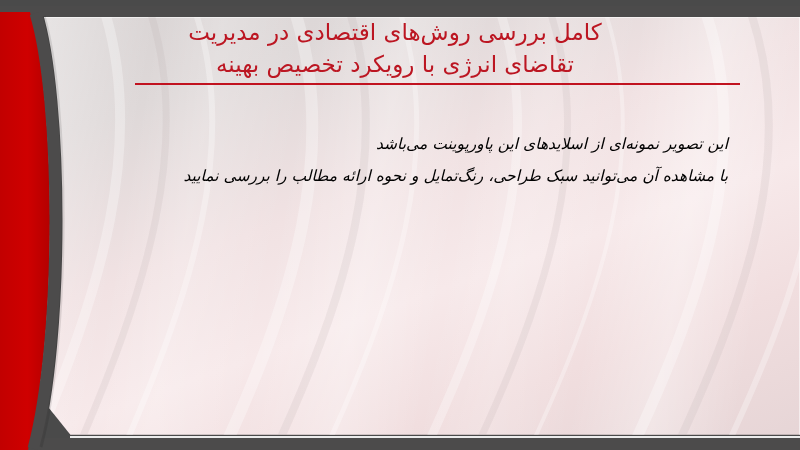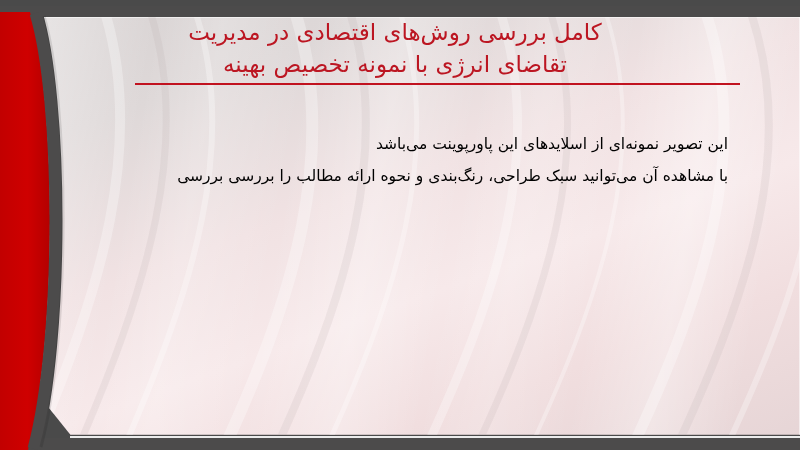--- a/index.html
+++ b/index.html
@@ -111,20 +111,21 @@
     border-top: 2px solid #c1121f;
   }
 
   
   .body-wrap {
     position: absolute;
     right: 72px;
     top: 122px;
     width: 640px;
     text-align: right;
+    font-style: italic;
   }
   .body-line {
     color: #000000;
     font-size: 15.5px;
     line-height: 32px;
     white-space: nowrap;
   }
 </style>
 </head>
 <body>
@@ -172,22 +173,22 @@
       <path d="M0 6 L30 6 C56 90, 58 330, 28 444 L0 444 Z" fill="url(#redg)"></path>
 
       <path d="M36 7 C62 92, 64 330, 34 443" fill="none" stroke="#4c4b4b" stroke-width="13"></path>
 
       <path d="M44 10 C69 94, 71 329, 41 441" fill="none" stroke="#000000" stroke-opacity="0.10" stroke-width="3"></path>
     </svg>
   </div>
 
   <div class="title-wrap">
     <div class="title-line">کامل بررسی روش‌های اقتصادی در مدیریت</div>
-    <div class="title-line">تقاضای انرژی با نمونه تخصیص بهینه</div>
+    <div class="title-line">تقاضای انرژی با رویکرد تخصیص بهینه</div>
   </div>
   <div class="title-rule"></div>
 
   <div class="body-wrap">
     <div class="body-line">این تصویر نمونه‌ای از اسلایدهای این پاورپوینت می‌باشد</div>
-    <div class="body-line">با مشاهده آن می‌توانید سبک طراحی، رنگ‌بندی و نحوه ارائه مطالب را بررسی بررسی</div>
+    <div class="body-line">با مشاهده آن می‌توانید سبک طراحی، رنگ‌تمایل و نحوه ارائه مطالب را بررسی نمایید</div>
   </div>
 
 </div>
 
 </body></html>

